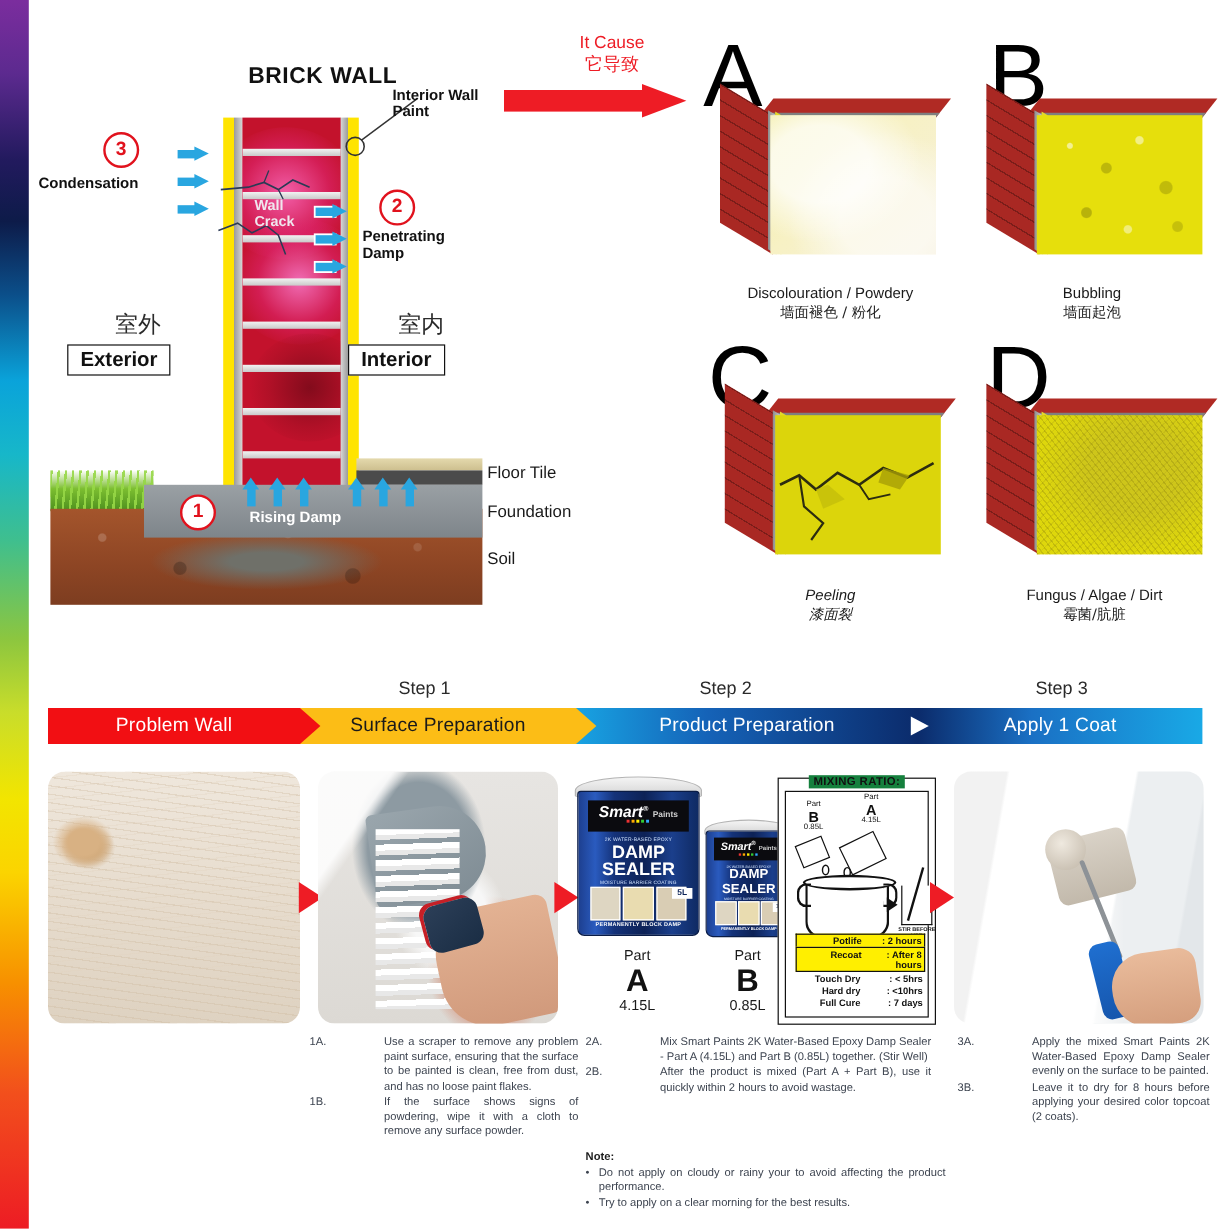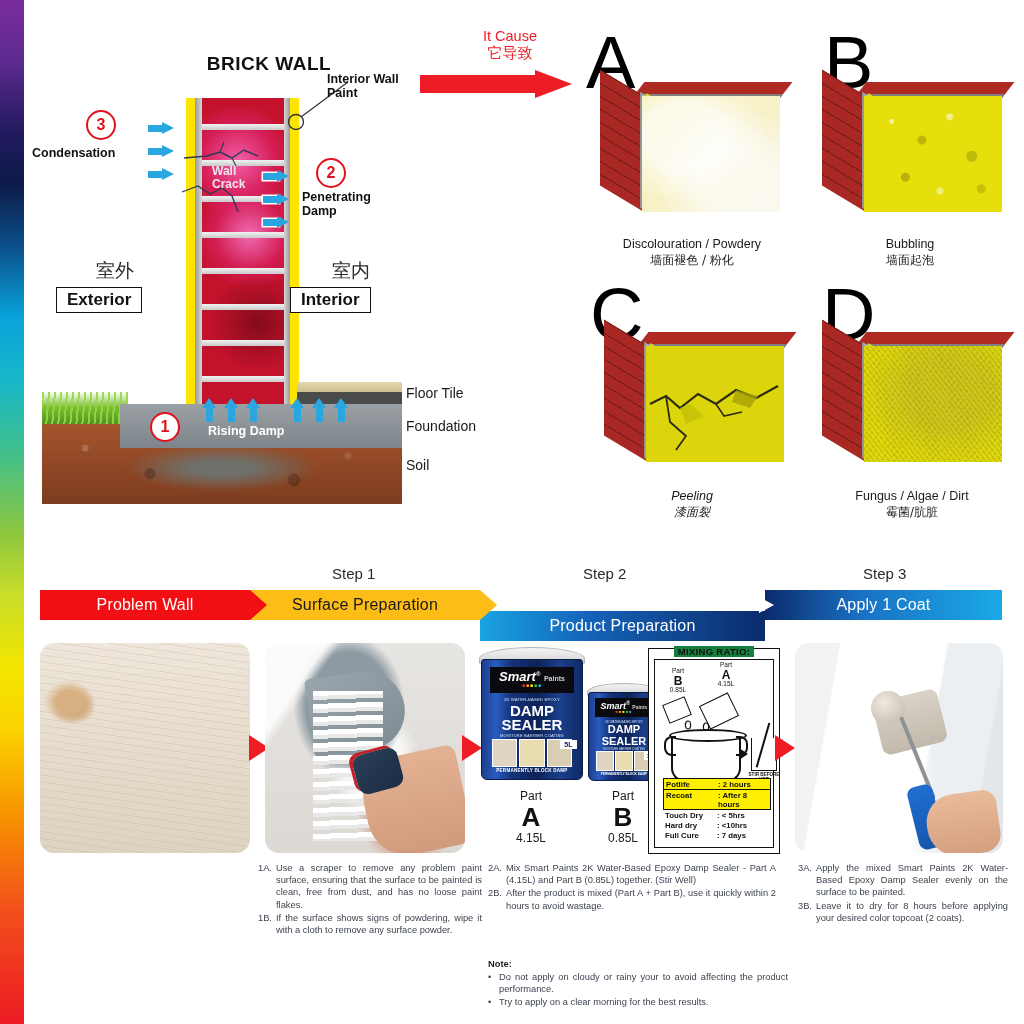--- a/index.html
+++ b/index.html
@@ -143,21 +143,21 @@
       #ded70c;}
 
   
   #step-banner{position:absolute;left:40px;top:590px;width:962px;height:30px;display:flex;}
   .step-seg{position:relative;height:30px;display:flex;align-items:center;}
   .step-seg .lbl{position:relative;z-index:2;width:100%;text-align:center;
      color:#fff;font-size:16px;letter-spacing:.2px;}
   .seg-red{width:210px;background:#f20f13;}
   .seg-yellow{width:230px;background:#fcbd16;}
   .seg-yellow .lbl{color:#1a1a1a;}
-  .seg-blue{width:285px;background:linear-gradient(to right,#18a3e2 0%,#1563b8 38%,#0b2b6b 100%);margin-top:21px;}
+  .seg-blue{width:285px;background:linear-gradient(to right,#18a3e2 0%,#1563b8 38%,#0b2b6b 100%);}
   .seg-cyan{width:237px;background:linear-gradient(to right,#0b2b6b 0%,#1a70c4 40%,#19a9e6 100%);}
   .notch{position:absolute;right:-17px;top:0;width:0;height:0;z-index:3;
      border-top:15px solid transparent;border-bottom:15px solid transparent;border-left:17px solid #f20f13;}
   .seg-yellow .notch{border-left-color:#fcbd16;}
   .white-tri{position:absolute;left:-6px;top:7px;width:0;height:0;z-index:4;
      border-top:8px solid transparent;border-bottom:8px solid transparent;border-left:15px solid #fff;}
   .step-label{position:absolute;font-size:15px;color:#2a2a2a;}
 
   
   .photo{position:absolute;border-radius:14px;overflow:hidden;}
@@ -251,30 +251,30 @@
      border-right:none;border-radius:8px 0 0 8px;}
   .bucket .hr{position:absolute;right:-9px;top:2px;width:10px;height:16px;border:2px solid #111;
      border-left:none;border-radius:0 8px 8px 0;}
   .stirjar{position:absolute;left:96px;top:78px;width:24px;height:32px;border:1.6px solid #111;
      border-top:none;background:#fff;}
   .stirjar .stick{position:absolute;left:10px;top:-16px;width:1.6px;height:46px;background:#111;
      transform:rotate(16deg);}
   .mixarrow{position:absolute;left:84px;top:88px;width:0;height:0;
      border-top:6px solid transparent;border-bottom:6px solid transparent;border-left:9px solid #111;}
   .ratiotable{position:absolute;left:8px;bottom:6px;width:108px;font-size:7.8px;font-weight:bold;}
-  .ratiotable .row{display:flex;padding:.6px 2px;}
+  .ratiotable .row{display:flex;padding:.6px 2px;text-align:right;}
   .ratiotable .row.hl{background:#ffef00;border:1px solid #111;border-bottom:none;}
   .ratiotable .row.hl2{background:#ffef00;border:1px solid #111;}
   .ratiotable .k{width:52px;}
   .ratiotable .v{flex:1;}
   .stirtxt{position:absolute;left:90px;top:112px;width:38px;text-align:center;font-size:4.6px;font-weight:bold;}
 
   
   .instr{position:absolute;font-size:9.3px;line-height:12.2px;color:#3d4450;text-align:justify;}
-  .instr .row{display:flex;margin-bottom:1px;}
+  .instr .row{display:flex;margin-bottom:1px;gap:44px;}
   .instr .tag{width:18px;flex:none;}
   .instr .txt{flex:1;text-align:justify;}
   .note{position:absolute;font-size:9.3px;line-height:12.2px;color:#3d4450;}
   .note .hdr{font-weight:bold;color:#1c1c1c;margin-bottom:1px;}
   .note .row{display:flex;}
   .note .bul{width:11px;flex:none;}
 </style>
 </head>
 <body>
 

